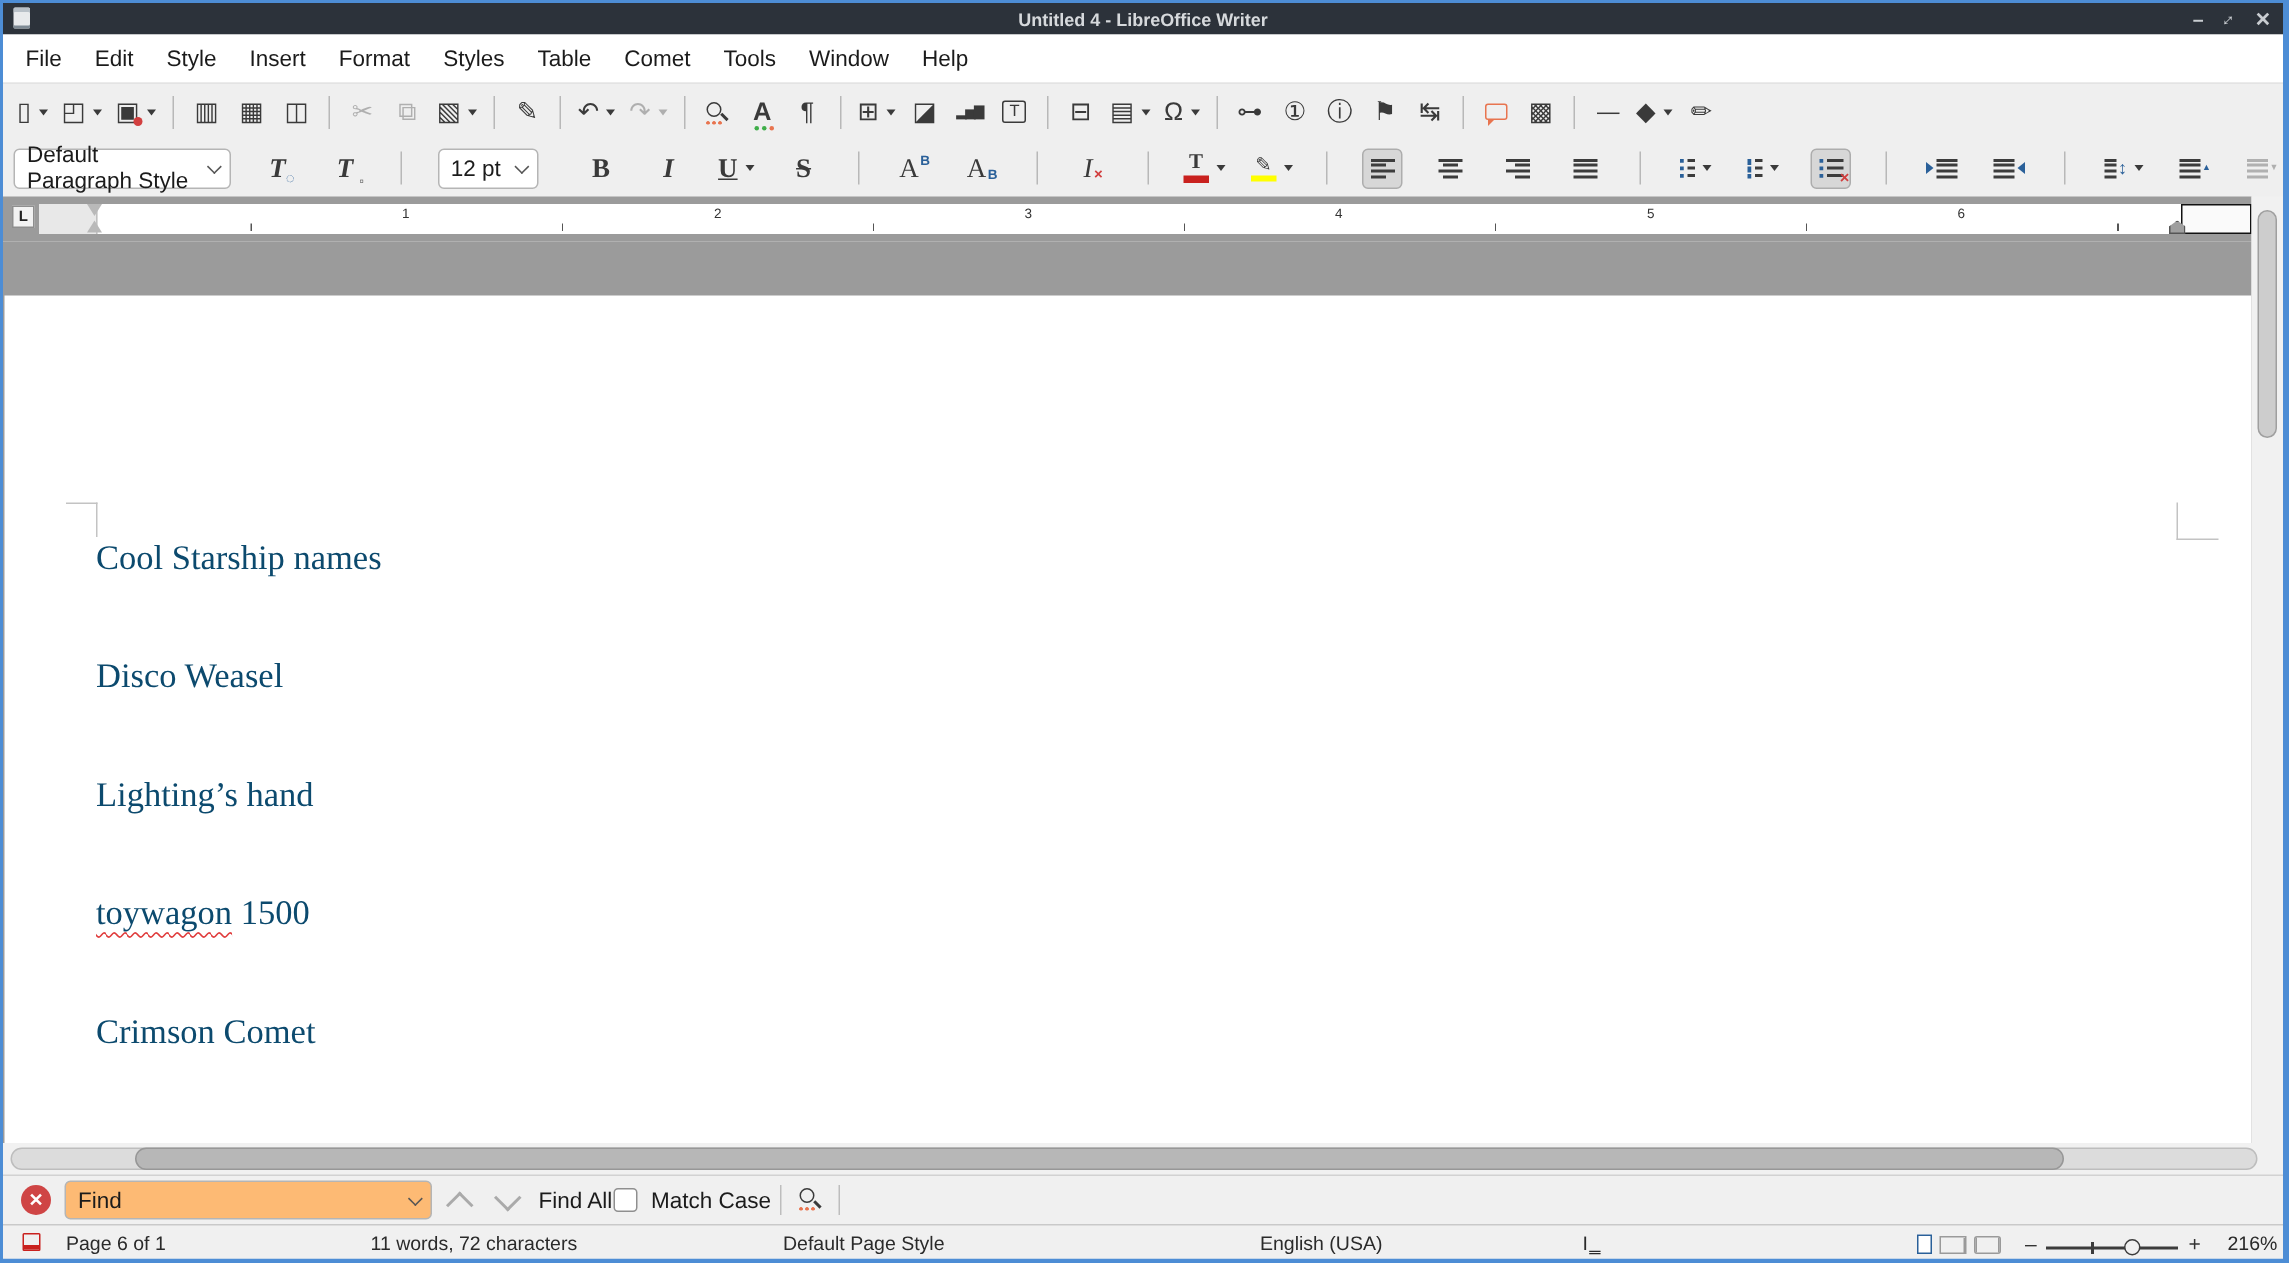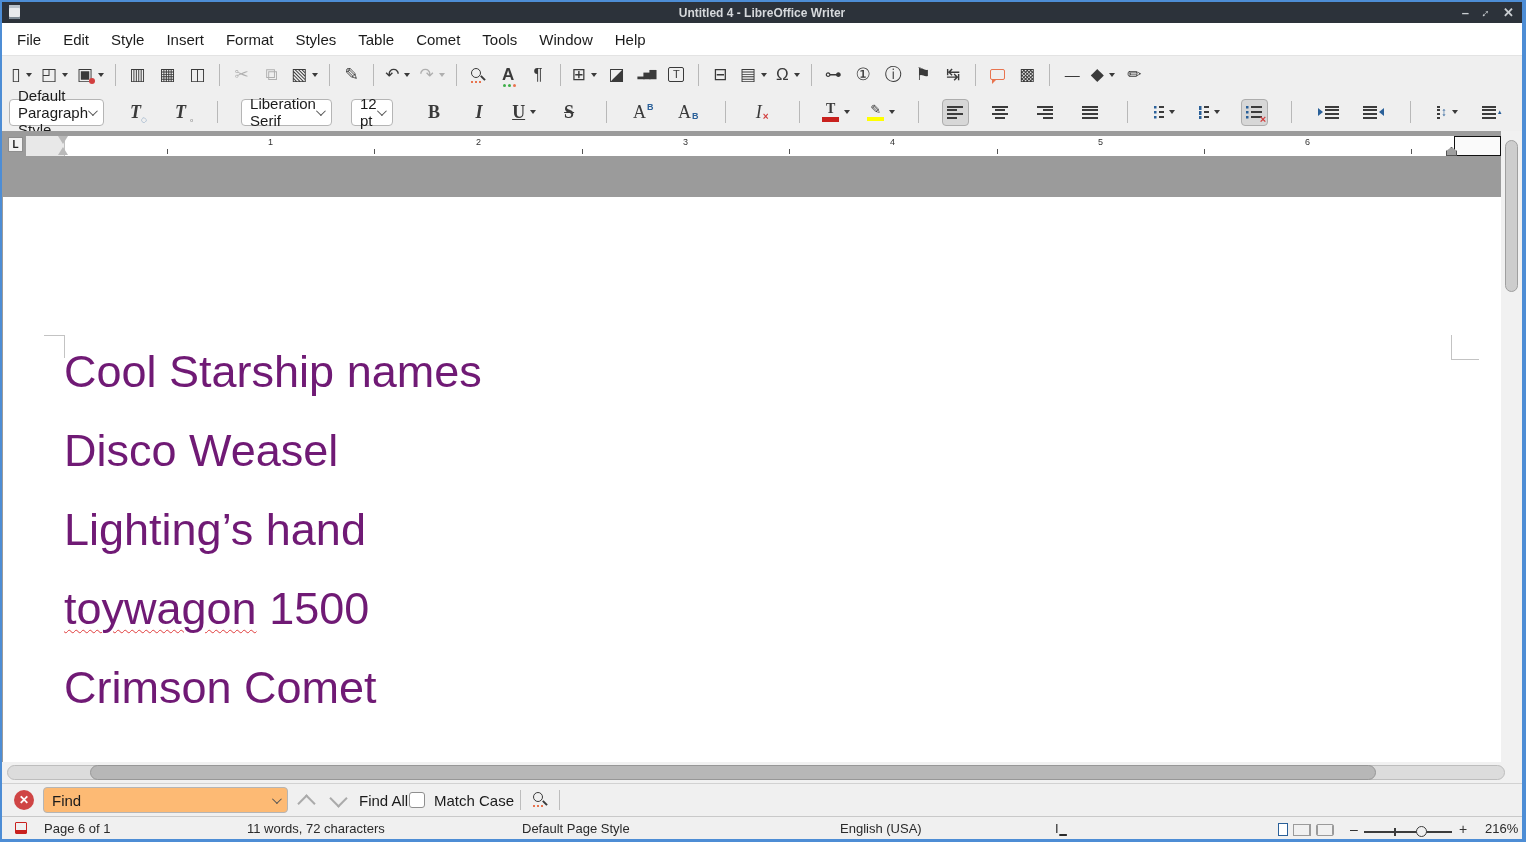--- a/index.html
+++ b/index.html
@@ -101,21 +101,21 @@
   .hg-b { top:11px; width:0; height:0; border-left:5.5px solid transparent; border-right:5.5px solid transparent; border-bottom:8px solid #b9b9b9; }
   .hg-t::after, .hg-b::after { content:""; }
   .pent { position:absolute; left:1420px; top:11px; width:11px; height:9px; background:#9f9f9f; border:1px solid #555;
           clip-path:polygon(50% 0,100% 45%,100% 100%,0 100%,0 45%); }
 
   
   .docarea { position:absolute; left:0; top:159px; width:1499px; height:601px; background:#9b9b9b; overflow:hidden; }
   .page { position:absolute; left:1px; top:36px; width:1498px; height:565px; background:#ffffff; }
   .cmark-l { position:absolute; left:41px; top:138px; width:21px; height:23px; border-top:1px solid #c3c3c3; border-right:1px solid #c3c3c3; }
   .cmark-r { position:absolute; left:1448px; top:138px; width:28px; height:25px; border-bottom:1px solid #c3c3c3; border-left:1px solid #c3c3c3; }
-  .doctext { position:absolute; left:61px; top:156px; font-family:Liberation Sans, sans-serif; font-size:45px; color:#701a75; }
+  .doctext { position:absolute; left:61px; top:156px; font-family:Liberation Serif, serif; font-size:23px; color:#0c4a6e; }
   .doctext p { height:36px; line-height:37px; margin-bottom:43px; white-space:nowrap; }
   .squiggle { text-decoration:underline; text-decoration-style:wavy; text-decoration-color:#e03c3c; text-decoration-thickness:1px; text-underline-offset:5px; }
 
   
   .vscroll { position:absolute; left:1499px; top:129px; width:21px; height:631px; background:#f1f1f1; }
   .vthumb { position:absolute; left:4px; top:9px; width:13px; height:152px; background:#cdcdcd; border:1px solid #9f9f9f; border-radius:7px; }
   .hscrollrow { position:absolute; left:0; top:760px; width:1520px; height:21px; background:#f1f1f1; }
   .htrack { position:absolute; left:5px; top:3px; width:1498px; height:15px; background:#dcdcdc; border:1px solid #bdbdbd; border-radius:8px; }
   .hthumb { position:absolute; left:82px; top:-1px; width:1286px; height:15px; background:#b7b7b7; border:1px solid #979797; border-radius:8px; }
 
@@ -304,24 +304,20 @@
     </span>
     <span class="tbtn">
       <i class="g serif-g ital">T</i>
         <i class="mark bluemark" style="right:1px;bottom:0;">◌</i>
     </span>
     <span class="tbtn">
       <i class="g serif-g ital">T</i>
         <i class="mark" style="right:0;bottom:0;font-size:8px;color:#3a3a3a;">▫</i>
     </span>
     <span class="sep"></span>
-    <span class="combo" style="width:218px">
-      <span>Liberation Serif</span>
-      <span class="chev"></span>
-    </span>
     <span class="combo" style="width:84px;margin-left:1px">
       <span>12 pt</span>
       <span class="chev"></span>
     </span>
     <span class="tbtn" style="margin-left:10px">
         <i class="g serif-g">B</i>
       </span>
     <span class="tbtn">
         <i class="g serif-g ital">I</i>
       </span>

